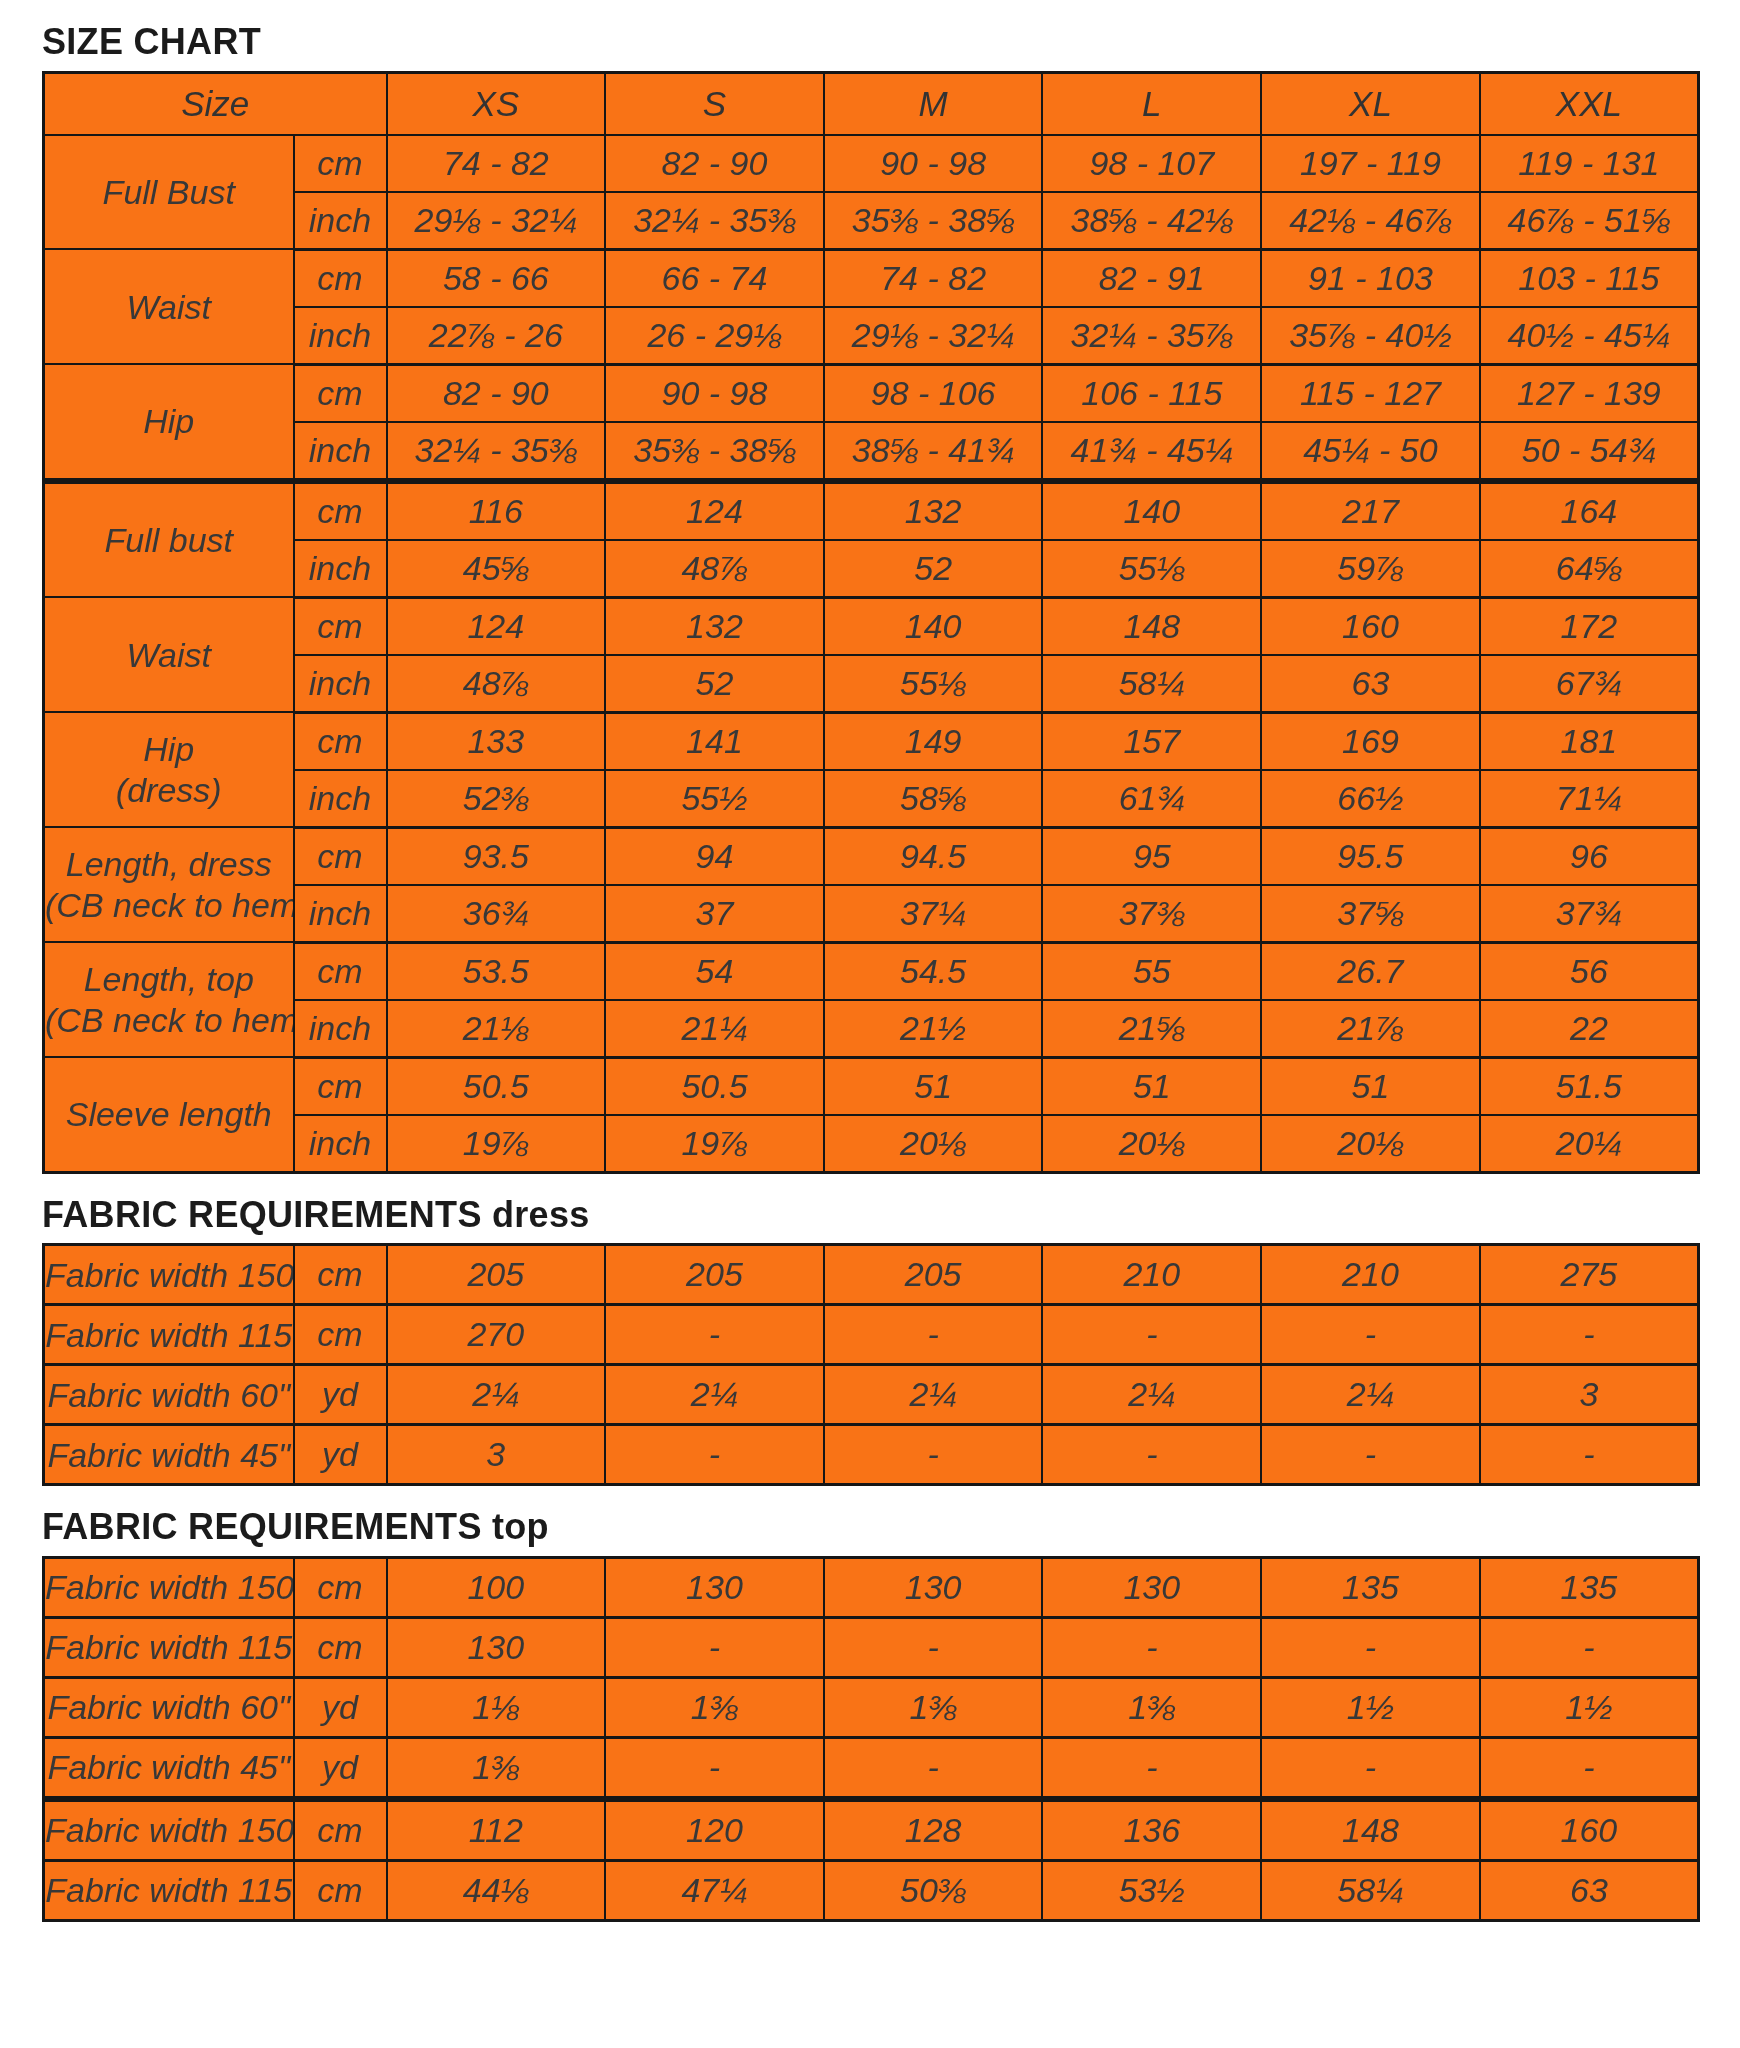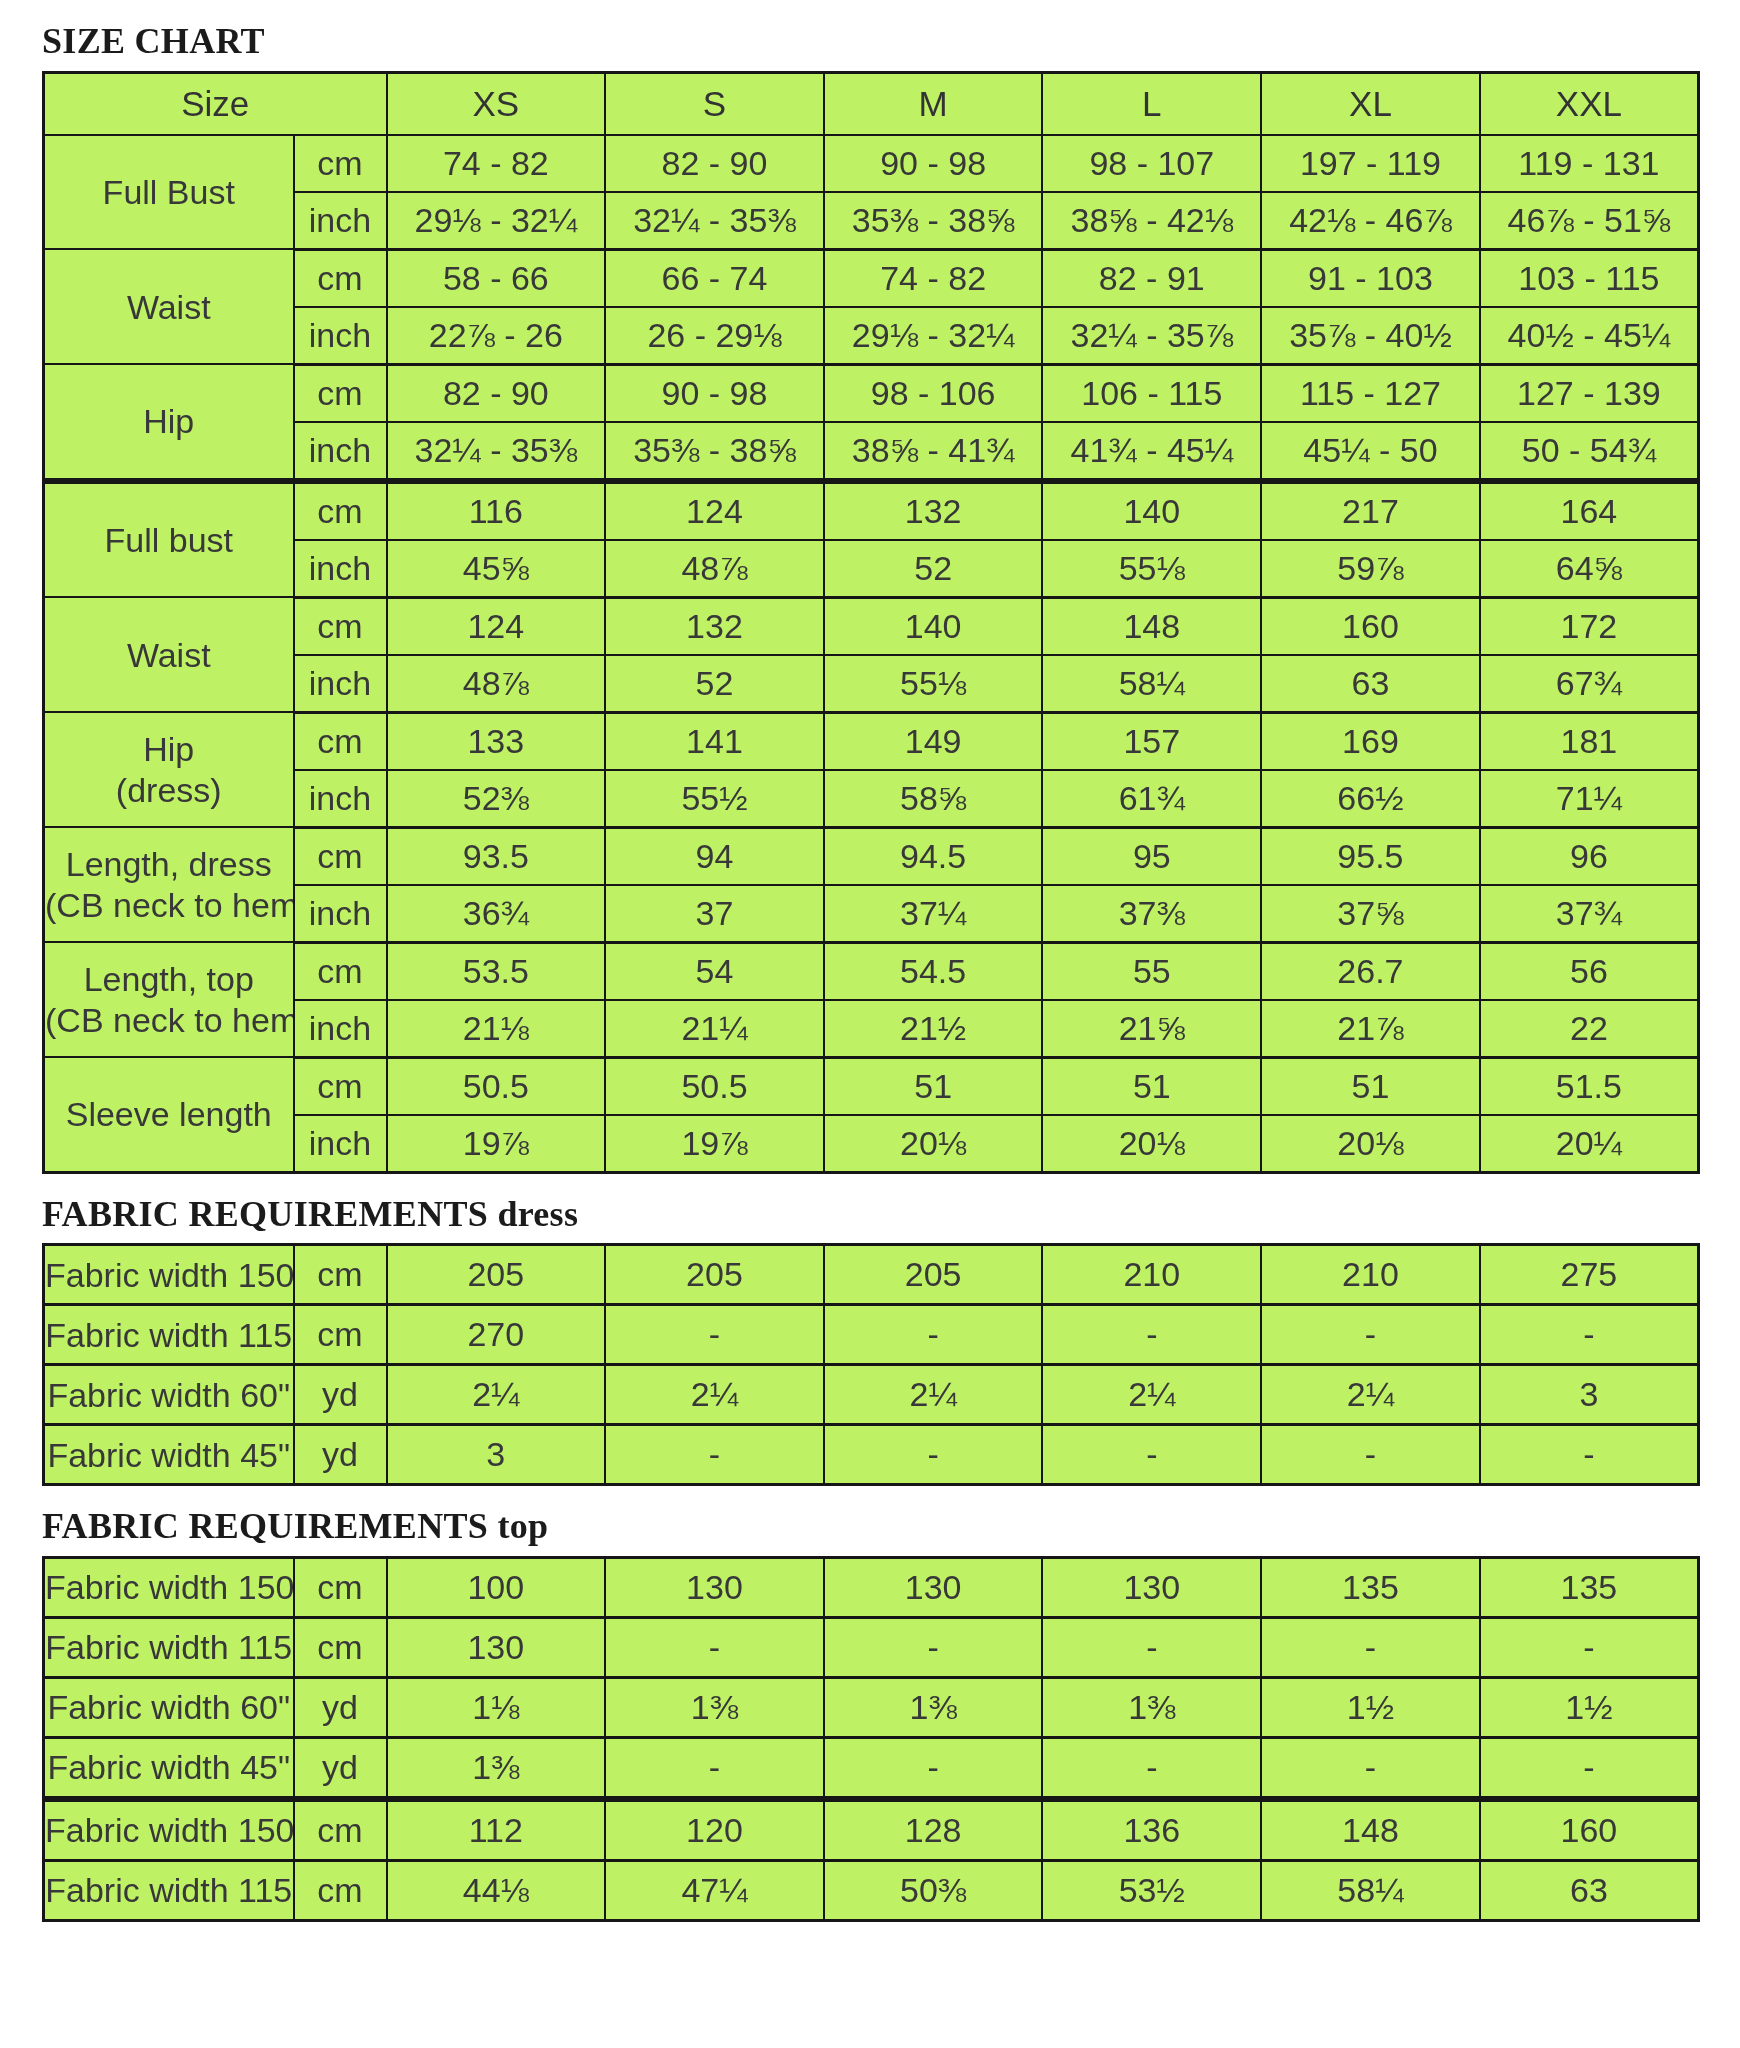--- a/index.html
+++ b/index.html
@@ -16,30 +16,31 @@
     font-family: "Liberation Sans", "DejaVu Sans", sans-serif;
     color: #2e2e2e;
   }
   .section-title {
     font-size: 36px;
     font-weight: 700;
     color: #1b1b1b;
     letter-spacing: 0.3px;
     margin: 0 0 9px 0;
     line-height: 1.1;
-    font-family: Liberation Serif, serif;
+    font-family: Liberation Sans, sans-serif;
   }
   .section-title.not-first { margin-top: 21px; }
 
   table.meas {
     border-collapse: collapse;
     table-layout: fixed;
     width: 1658px;
     border: 3px solid #161616;
-    background: #bef264;
+    background: #f97316;
+    font-style: italic;
   }
   table.meas td, table.meas th {
     border: 2px solid #161616;
     text-align: center;
     vertical-align: middle;
     padding: 0;
     font-weight: 300;
     overflow: hidden;
     white-space: nowrap;
   }

